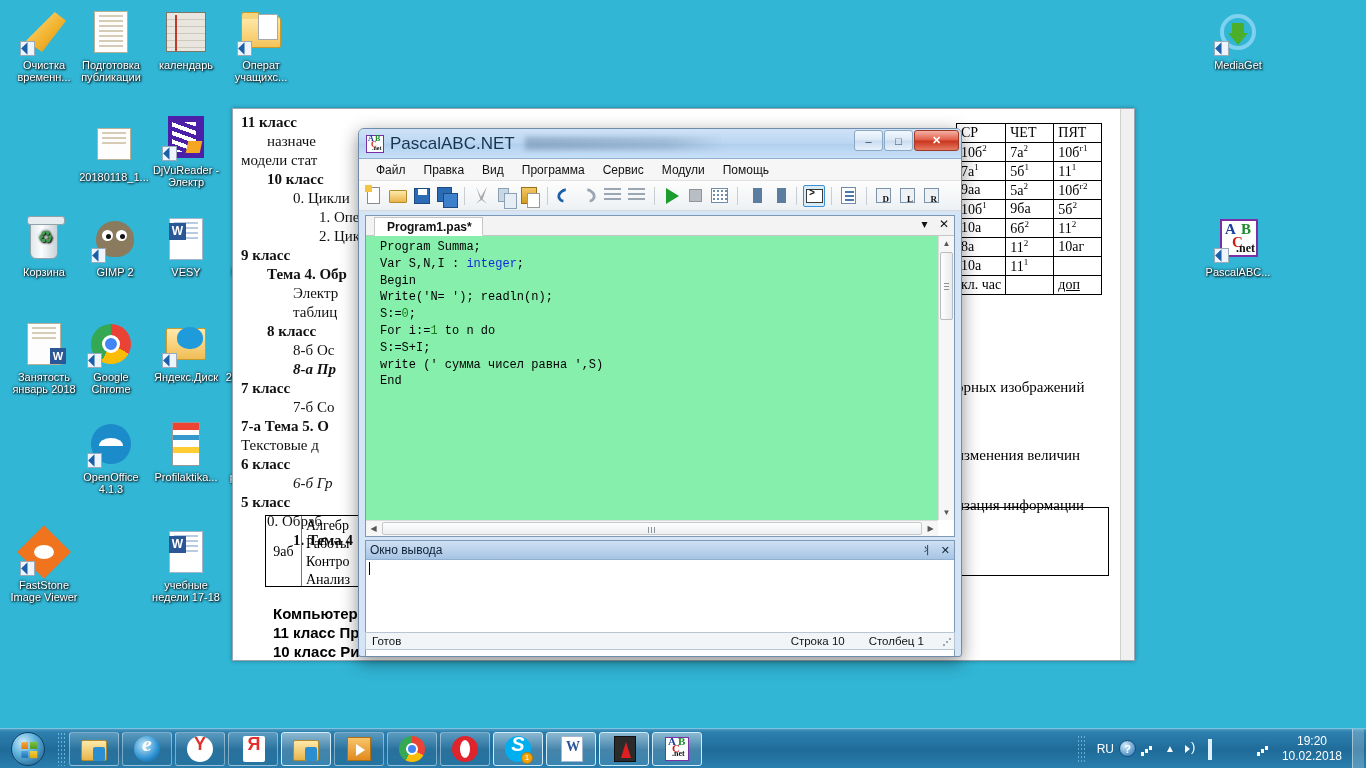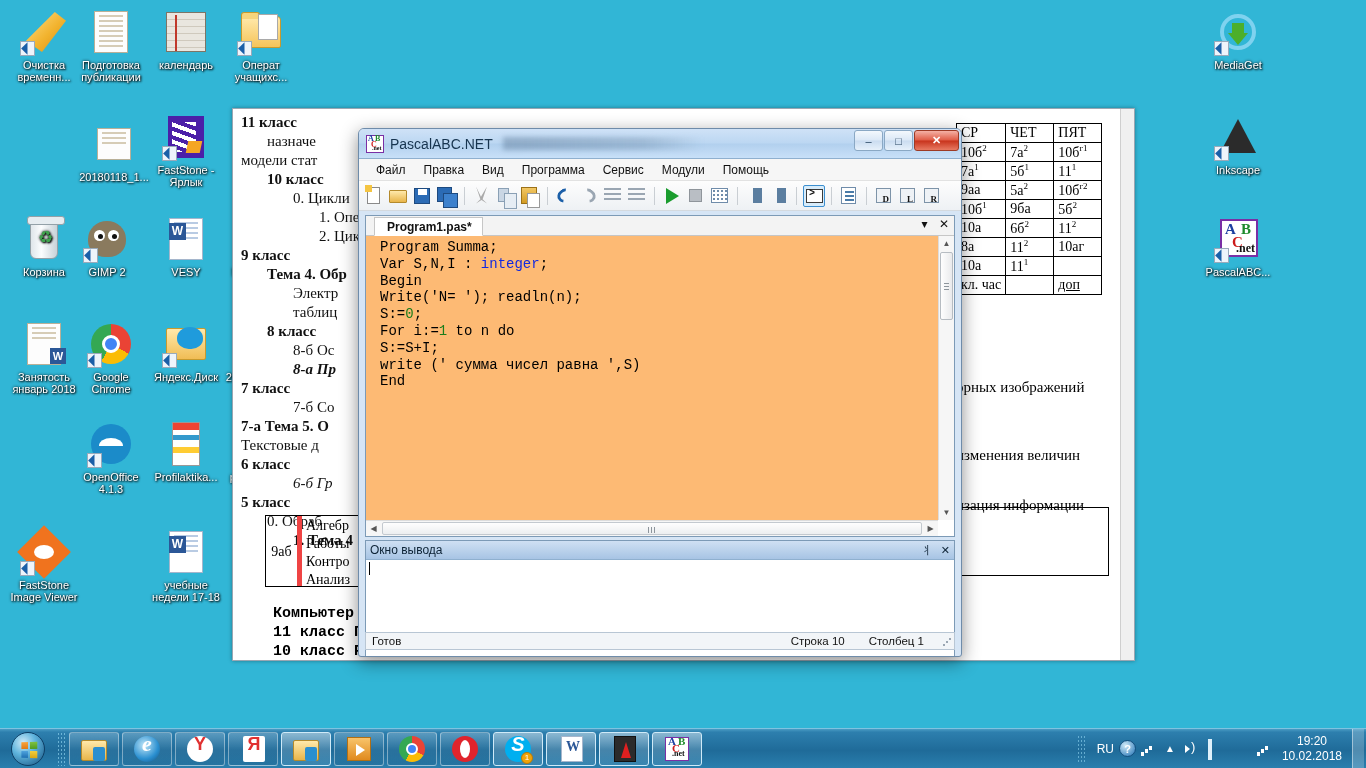--- a/index.html
+++ b/index.html
@@ -194,21 +194,21 @@
     position:relative;
     display:flex; align-items:center;
   }
   #pabc-titlebar .ttl-ico {
     width:18px;height:18px;margin:0 6px 0 7px;background:#fff;border:1px solid #7a2fa5;position:relative;flex:0 0 auto;
   }
   #pabc-titlebar .ttl-ico .a{position:absolute;left:1px;top:-2px;font:bold 8px "Liberation Serif",serif;color:#1b3fa0;}
   #pabc-titlebar .ttl-ico .b{position:absolute;left:8px;top:-2px;font:bold 8px "Liberation Serif",serif;color:#1d8a2b;}
   #pabc-titlebar .ttl-ico .c{position:absolute;left:4px;top:4px;font:bold 8px "Liberation Serif",serif;color:#cc1b1b;}
   #pabc-titlebar .ttl-ico .n{position:absolute;left:5px;top:9px;font:bold 6px "Liberation Serif",serif;color:#111;}
-  #pabc-title-text { font-size:14px; color:#17344f; }
+  #pabc-title-text { font-size:17px; color:#17344f; }
   #pabc-title-blur {
     margin-left:10px; height:13px; width:200px;
     background: linear-gradient(90deg, rgba(90,120,150,.45), rgba(90,120,150,.30) 70%, rgba(90,120,150,0));
     filter: blur(2.5px);
   }
   .winbtns { position:absolute; right:2px; top:1px; display:flex; }
   .winbtn {
     width:29px;height:21px;margin-left:1px;
     background:linear-gradient(#f3f8fd,#dbe8f6 48%,#cadcf0 52%,#e7f1fb);
     border:1px solid #8aa8c4; border-radius:3px;
@@ -278,23 +278,23 @@
   #tabstrip .tab {
     position:absolute; left:8px; top:1px; height:19px; padding:0 10px 0 12px;
     background:#fff; border:1px solid #c6c6c6; border-bottom:1px solid #fff;
     font-size:12px; font-weight:bold; color:#111; line-height:18px;
   }
   #tabstrip .tabtools {
     position:absolute; right:5px; top:1px; font-size:12px; color:#111;
   }
   #code {
     position:absolute; left:0; top:20px; right:16px; bottom:16px;
-    overflow:hidden; background:#fdba74;
+    overflow:hidden; background:#86efac;
     font-family:"Liberation Mono", monospace;
-    font-size:14px; line-height:16.8px;
+    font-size:12px; line-height:16.8px;
     padding:3px 0 0 14px;
     white-space:pre;
   }
   #code .kw { color:#1229e0; }
   #code .num { color:#1a7d1a; }
   #gutter-line { position:absolute; left:10px; top:20px; bottom:16px; width:1px; background:#c9c9c9; }
   .vsb {
     position:absolute; right:0; top:20px; width:16px; bottom:16px;
     background:#f6f6f6; border-left:1px solid #dcdcdc;
   }
@@ -514,30 +514,30 @@
           <div class="ln"></div>
         </div>
       </div>
     <span class="lbl">20180118_1...</span>
   </div>
   <div class="dicon" style="left:148px;top:113px">
     <div class="glyph">
         <div class="art-djvu"></div>
         <div class="shortcut-arrow"></div>
       </div>
-    <span class="lbl">FastStone - Ярлык</span>
+    <span class="lbl">DjVuReader - Электр</span>
   </div>
 
   <div class="dicon" style="left:6px;top:215px">
     <div class="glyph">
         <div class="art-bin"></div>
       </div>
     <span class="lbl">Корзина</span>
   </div>
-  <div class="dicon" style="left:69px;top:215px">
+  <div class="dicon" style="left:77px;top:215px">
     <div class="glyph">
         <div class="art-gimp"></div>
         <div class="shortcut-arrow"></div>
       </div>
     <span class="lbl">GIMP 2</span>
   </div>
   <div class="dicon" style="left:148px;top:215px">
     <div class="glyph">
         <div class="art-word">
           <div class="ln"></div>
@@ -637,27 +637,20 @@
       </div>
     <span class="lbl">учебные недели 17-18</span>
   </div>
 
   <div class="dicon" style="left:1200px;top:8px">
     <div class="glyph">
         <div class="art-mediaget"></div>
         <div class="shortcut-arrow"></div>
       </div>
     <span class="lbl">MediaGet</span>
-  </div>
-  <div class="dicon" style="left:1200px;top:113px">
-    <div class="glyph">
-        <div class="art-inkscape"></div>
-        <div class="shortcut-arrow"></div>
-      </div>
-    <span class="lbl">Inkscape</span>
   </div>
   <div class="dicon" style="left:1200px;top:215px">
     <div class="glyph">
         <div class="art-pabc">
           <span class="a">A</span>
           <span class="b">B</span>
           <span class="c">C</span>
           <span class="net">.net</span>
         </div>
         <div class="shortcut-arrow"></div>
@@ -686,31 +679,31 @@
       <div class="doc-line b">7-а Тема 5. О</div>
       <div class="doc-line">Текстовые д</div>
       <div class="doc-line b">6 класс</div>
       <div class="doc-line i ind2">6-б  Гр</div>
       <div class="doc-line b">5 класс</div>
       <div class="doc-line ind1">0.  Обраб</div>
       <div class="doc-line b ind2">1.  Тема 4</div>
     </div>
 
     <div class="doc-leftbox">
-      <div style="position:absolute;left:0;top:0;bottom:0;width:36px;border-right:5px solid #ef4444;
+      <div style="position:absolute;left:0;top:0;bottom:0;width:36px;border-right:1px solid #ef4444;
                   font-family:'Liberation Serif',serif;font-size:14px;text-align:center;line-height:72px;">9аб</div>
       <div style="position:absolute;left:40px;top:1px;font-family:'Liberation Serif',serif;font-size:14px;line-height:18px;">
         <div class="b">Алгебр</div>
         <div>Работы</div>
         <div class="i">Контро</div>
         <div>Анализ</div>
       </div>
     </div>
 
-    <div style="position:absolute;left:40px;top:495px;font-family:Liberation Mono, monospace;font-size:15px;line-height:19px;font-weight:bold;">
+    <div style="position:absolute;left:40px;top:495px;font-family:Liberation Sans, sans-serif;font-size:15px;line-height:19px;font-weight:bold;">
       <div>Компьютер</div>
       <div>11 класс Пр</div>
       <div>10 класс Рио</div>
     </div>
 
     <table id="doc-table">
       <tbody>
           <tr>
         <th>СР</th>
         <th>ЧЕТ</th>

